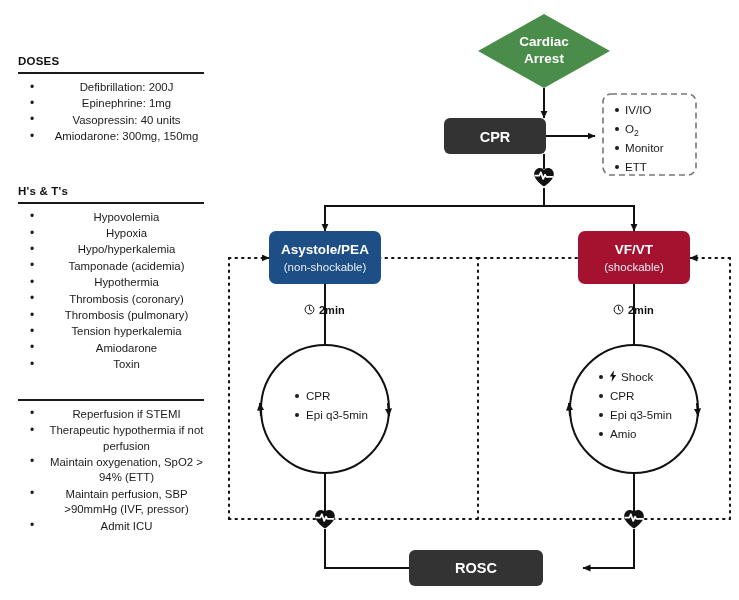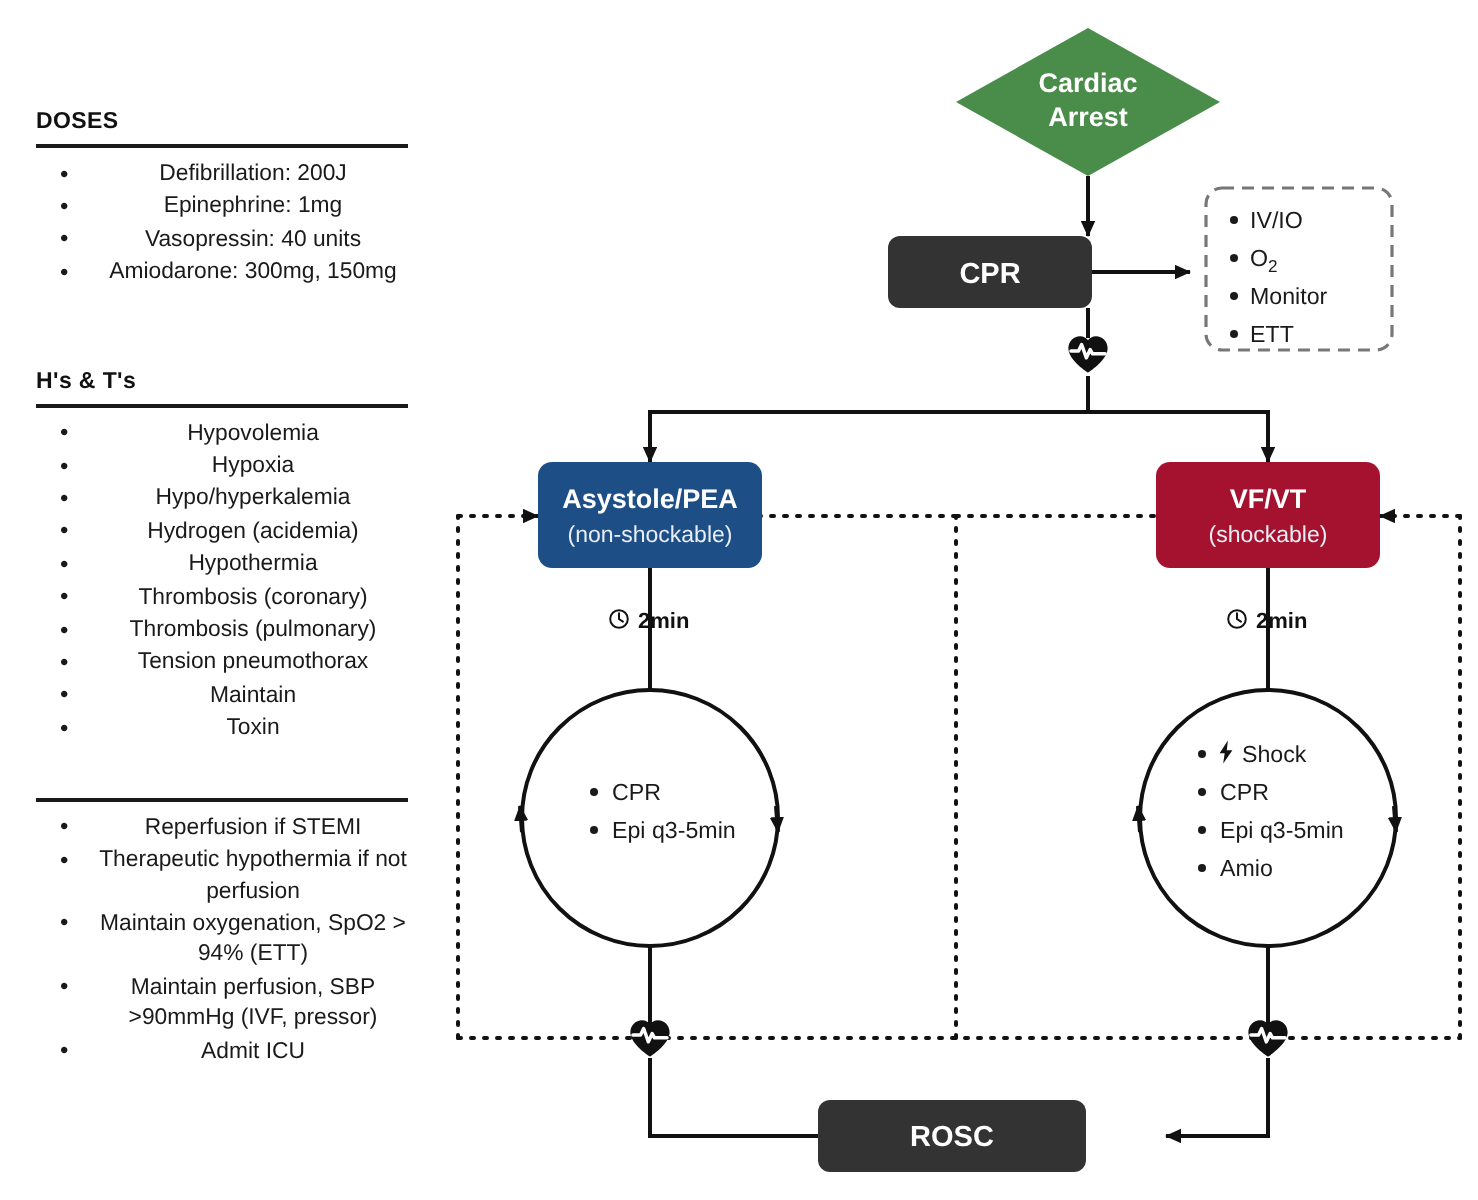--- a/index.html
+++ b/index.html
@@ -130,26 +130,26 @@
       </ul>
     </div>
 
     <div class="panel-section sec-hts">
       <div class="panel-title">H's &amp; T's</div>
       <hr class="panel-rule">
       <ul class="panel-list">
         <li>Hypovolemia</li>
         <li>Hypoxia</li>
         <li>Hypo/hyperkalemia</li>
-        <li>Hydrogen (acidemia)</li>
+        <li>Tamponade (acidemia)</li>
         <li>Hypothermia</li>
         <li>Thrombosis (coronary)</li>
         <li>Thrombosis (pulmonary)</li>
-        <li>Tension pneumothorax</li>
-        <li>Maintain</li>
+        <li>Tension hyperkalemia</li>
+        <li>Amiodarone</li>
         <li>Toxin</li>
       </ul>
     </div>
 
     <div class="panel-section sec-rosc">
       <hr class="panel-rule">
       <ul class="panel-list">
         <li>Reperfusion if STEMI</li>
         <li>Therapeutic hypothermia if not perfusion</li>
         <li>Maintain oxygenation, SpO2 &gt; 94% (ETT)</li>

